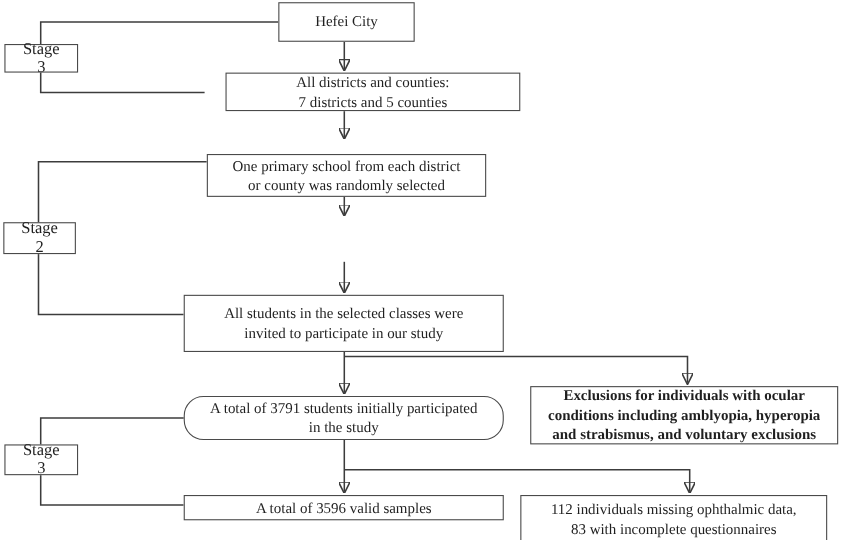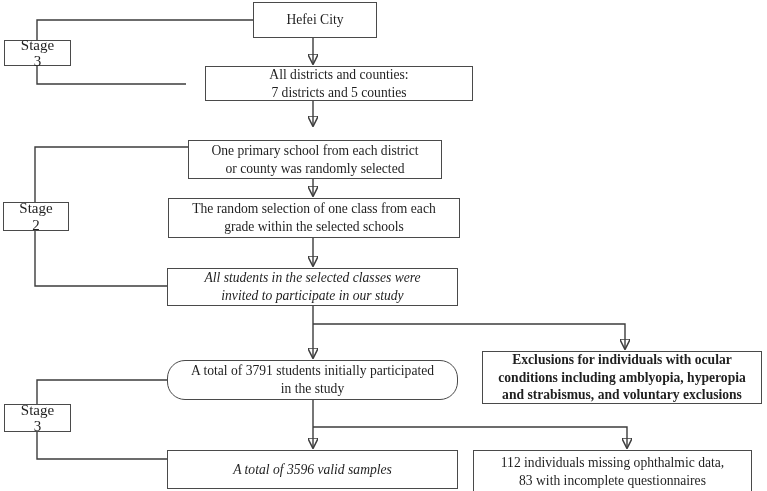--- a/index.html
+++ b/index.html
@@ -42,25 +42,25 @@
     font-size: 15px;
     line-height: 1.1;
   }
   
   #box-hefei      { left: 253px; top: 2px;   width: 124px; height: 36px; }
   #box-stage1     { left: 4px;   top: 40px;  width: 67px;  height: 26px; }
   #box-districts  { left: 186px; top: 66px;  width: 268px; height: 35px; margin-left: 19px; }
   #box-school     { left: 188px; top: 140px; width: 254px; height: 39px; }
   #box-stage2     { left: 3px;   top: 202px; width: 66px;  height: 29px; }
   #box-class      { left: 168px; top: 198px; width: 292px; height: 40px; }
-  #box-students   { left: 167px; top: 268px; width: 291px; height: 38px; font-style: italic; }
+  #box-students   { left: 167px; top: 268px; width: 291px; height: 52px; }
   #box-total3791  { left: 167px; top: 360px; width: 291px; height: 40px; border-radius: 18px; }
   #box-stage3     { left: 4px;   top: 404px; width: 67px;  height: 28px; }
   #box-exclusions { left: 482px; top: 351px; width: 280px; height: 53px; font-weight: bold; }
-  #box-valid3596  { left: 167px; top: 450px; width: 291px; height: 39px; font-style: italic; }
+  #box-valid3596  { left: 167px; top: 450px; width: 291px; height: 23px; }
   #box-missing112 { left: 473px; top: 450px; width: 279px; height: 43px; }
 </style>
 </head>
 <body>
 
 <div id="canvas">
 
   <svg id="connectors" viewBox="0 0 767 491" xmlns="http://www.w3.org/2000/svg">
     <defs>
       <marker id="arrow" viewBox="0 0 10 10" refX="8.5" refY="5" markerWidth="7.5" markerHeight="7.5" orient="auto-start-reverse">
@@ -87,22 +87,20 @@
   <div class="node stage" id="box-stage1">Stage 3</div>
 
   <div class="node" id="box-districts">All districts and counties:
 7 districts and 5 counties</div>
 
   <div class="node" id="box-school">One primary school from each district
 or county was randomly selected</div>
 
   <div class="node stage" id="box-stage2">Stage 2</div>
 
-  <div class="node" id="box-class">The random selection of one class from each
-grade within the selected schools</div>
 
   <div class="node" id="box-students">All students in the selected classes were
 invited to participate in our study</div>
 
   <div class="node" id="box-total3791">A total of 3791 students initially participated
 in the study</div>
 
   <div class="node stage" id="box-stage3">Stage 3</div>
 
   <div class="node" id="box-exclusions">Exclusions for individuals with ocular

